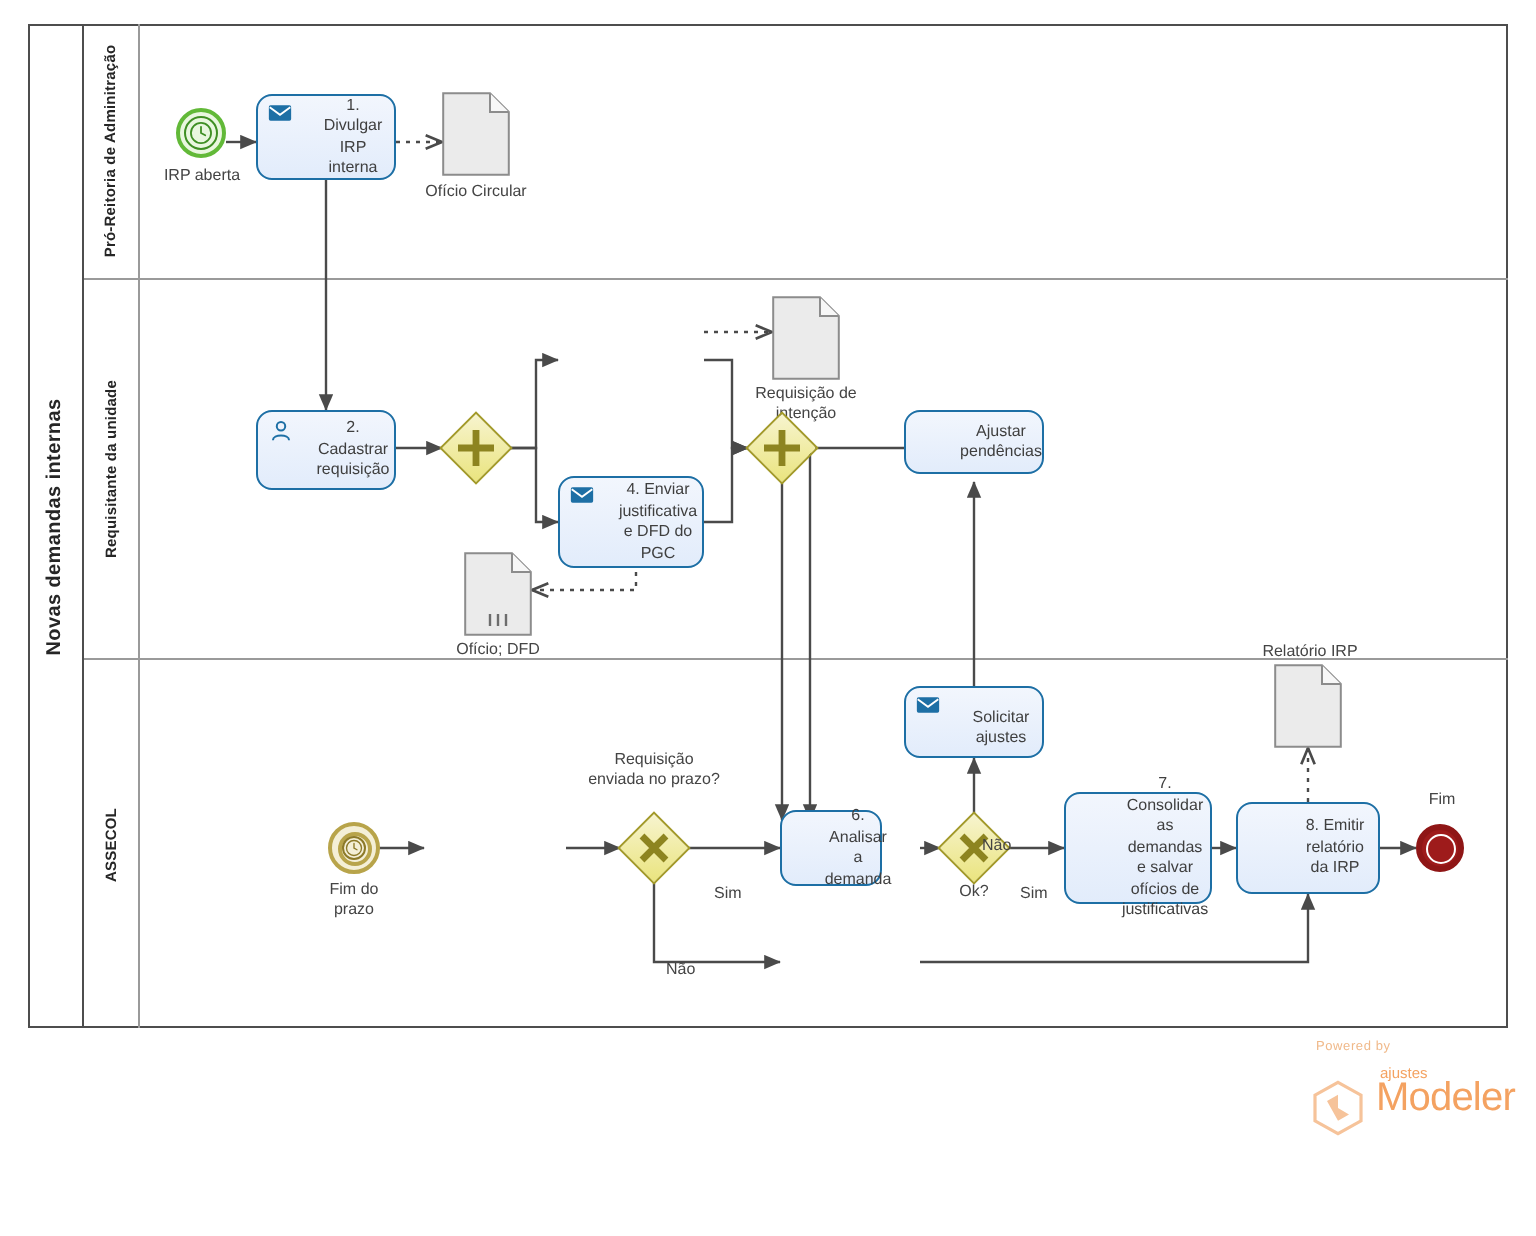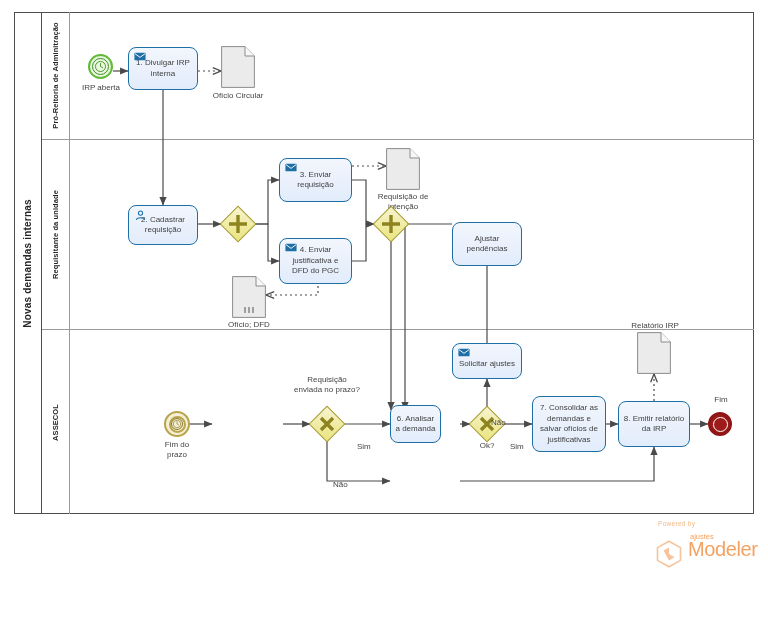--- a/index.html
+++ b/index.html
@@ -23,21 +23,21 @@
         display:flex;align-items:center;justify-content:center;}
   .lane-hdr span{transform:rotate(-90deg);white-space:nowrap;
         font-size:7.5px;font-weight:bold;color:#262626;letter-spacing:.1px;}
 
   
   .task{position:absolute;box-sizing:border-box;
         background:linear-gradient(180deg,#f2f6fd 0%,#e2ecfb 100%);
         border:1.6px solid #1d6fa5;border-radius:8px;
         display:flex;align-items:center;justify-content:center;text-align:center;
         font-size:8px;line-height:10.5px;color:#3f3f3f;padding:2px 4px;}
-  .task .lbl{width:100%;}
+  .task .lbl{width:100%;margin-left:27px;}
   .tico{position:absolute;left:5px;top:4px;width:12px;height:10px;}
 
   
   .ev{position:absolute;border-radius:50%;box-sizing:border-box;}
   .ev-start{border:2.5px solid #62b938;background:#e9f7df;}
   .ev-start .inner{position:absolute;inset:2px;border-radius:50%;
         border:1.5px solid #3f8f24;display:flex;align-items:center;justify-content:center;}
   .ev-timer{border:2px solid #b8a44a;background:#f4efd6;}
   .ev-timer .ring{position:absolute;inset:2.5px;border-radius:50%;border:2px solid #b8a44a;}
   .ev-timer .inner{position:absolute;inset:5px;border-radius:50%;
@@ -200,29 +200,20 @@
     <span class="lbl">2. Cadastrar requisição</span>
   </div>
 
   <div class="gw" style="left:221px;top:207px;">
     <div class="dia"></div>
     <svg width="34" height="34" viewBox="0 0 34 34">
       <path d="M17,8 L17,26 M8,17 L26,17" stroke="#8d8420" stroke-width="3.4" stroke-linecap="butt"></path>
     </svg>
   </div>
 
-  <div class="task" style="left:279px;top:158px;width:73px;height:44px;">
-    <span class="tico">
-      <svg width="12" height="9" viewBox="0 0 14 10">
-        <rect x="0.5" y="0.5" width="13" height="9" rx="1" fill="#1d6fa5"></rect>
-        <path d="M1,1.6 L7,6 L13,1.6" fill="none" stroke="#fff" stroke-width="1.1"></path>
-      </svg>
-    </span>
-    <span class="lbl">3. Enviar requisição</span>
-  </div>
 
   <div class="doc" style="left:386px;top:148px;">
     <svg width="34" height="42" viewBox="0 0 34 42">
       <path d="M0.6,0.6 L24,0.6 L33.4,10 L33.4,41.4 L0.6,41.4 Z" fill="#ebebeb" stroke="#8c8c8c" stroke-width="1"></path>
       <path d="M24,0.6 L24,10 L33.4,10" fill="#f7f7f7" stroke="#8c8c8c" stroke-width="1"></path>
     </svg>
   </div>
   <div class="doc-lbl" style="left:368px;top:192px;width:70px;">Requisição de intenção</div>
 
   <div class="task" style="left:279px;top:238px;width:73px;height:46px;">
@@ -244,21 +235,21 @@
   </div>
   <div class="doc-lbl" style="left:214px;top:320px;width:70px;">Ofício; DFD</div>
 
   <div class="gw" style="left:374px;top:207px;">
     <div class="dia"></div>
     <svg width="34" height="34" viewBox="0 0 34 34">
       <path d="M17,8 L17,26 M8,17 L26,17" stroke="#8d8420" stroke-width="3.4" stroke-linecap="butt"></path>
     </svg>
   </div>
 
-  <div class="task" style="left:452px;top:222px;width:70px;height:44px;">
+  <div class="task" style="left:452px;top:205px;width:70px;height:32px;">
     <span class="lbl">Ajustar pendências</span>
   </div>
 
   <div class="task" style="left:452px;top:343px;width:70px;height:36px;">
     <span class="tico">
       <svg width="12" height="9" viewBox="0 0 14 10">
         <rect x="0.5" y="0.5" width="13" height="9" rx="1" fill="#1d6fa5"></rect>
         <path d="M1,1.6 L7,6 L13,1.6" fill="none" stroke="#fff" stroke-width="1.1"></path>
       </svg>
     </span>

